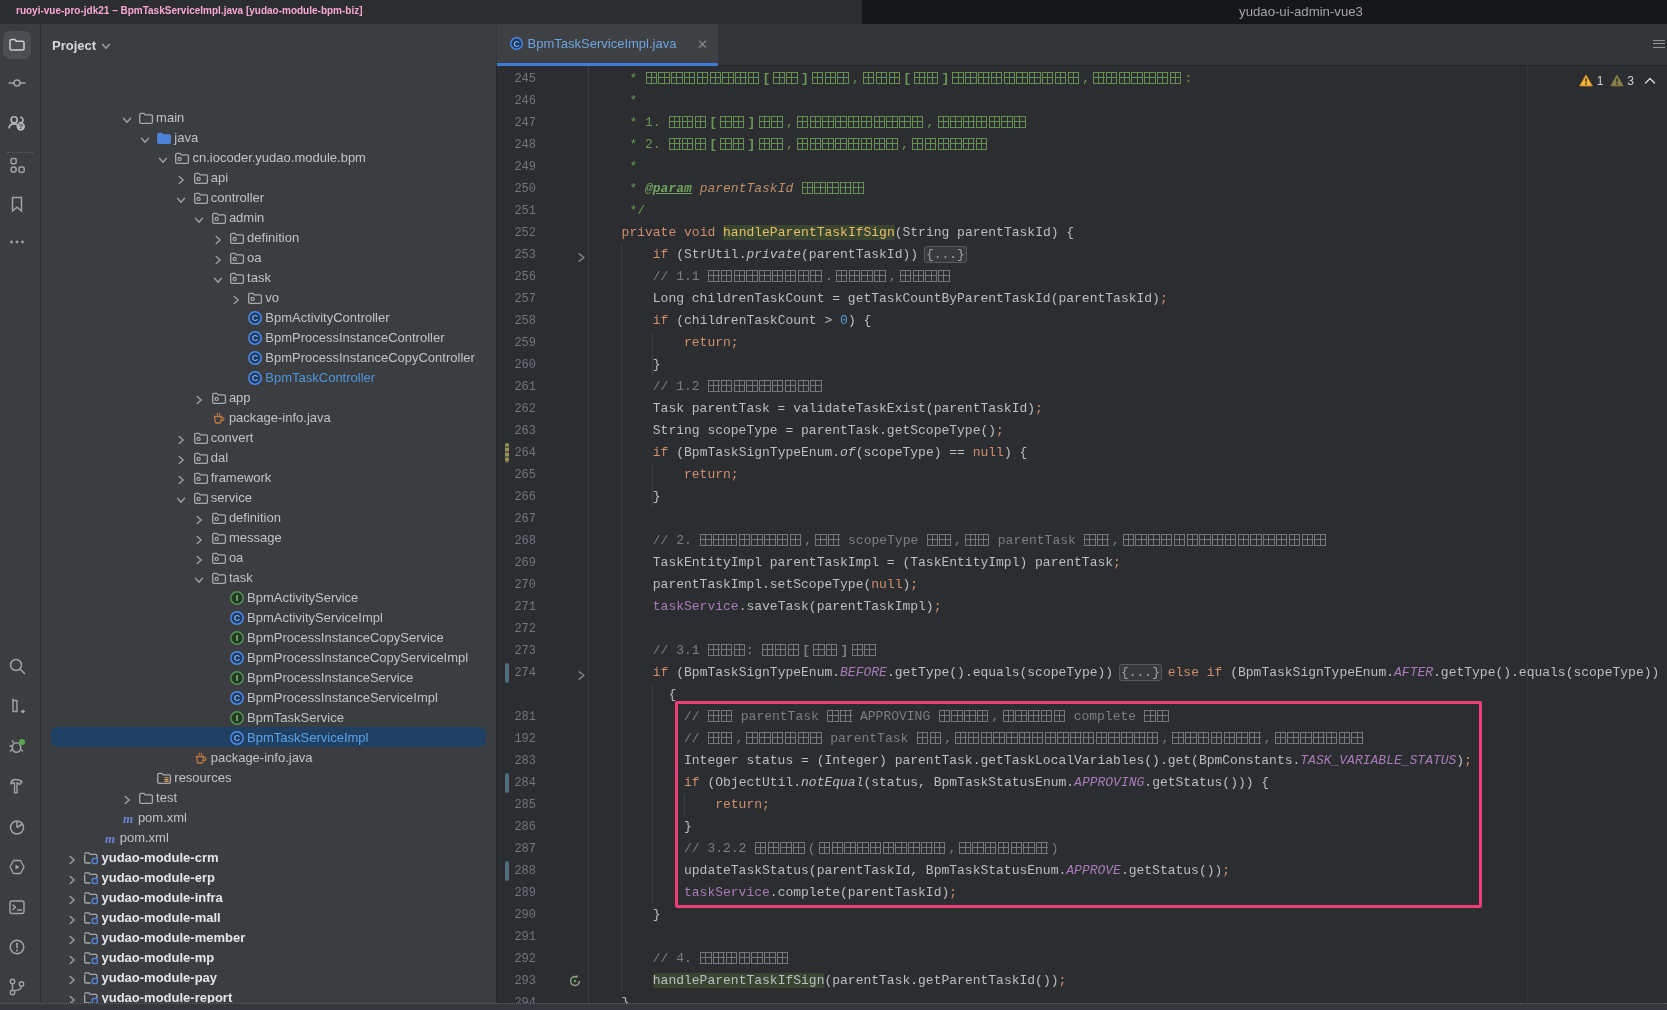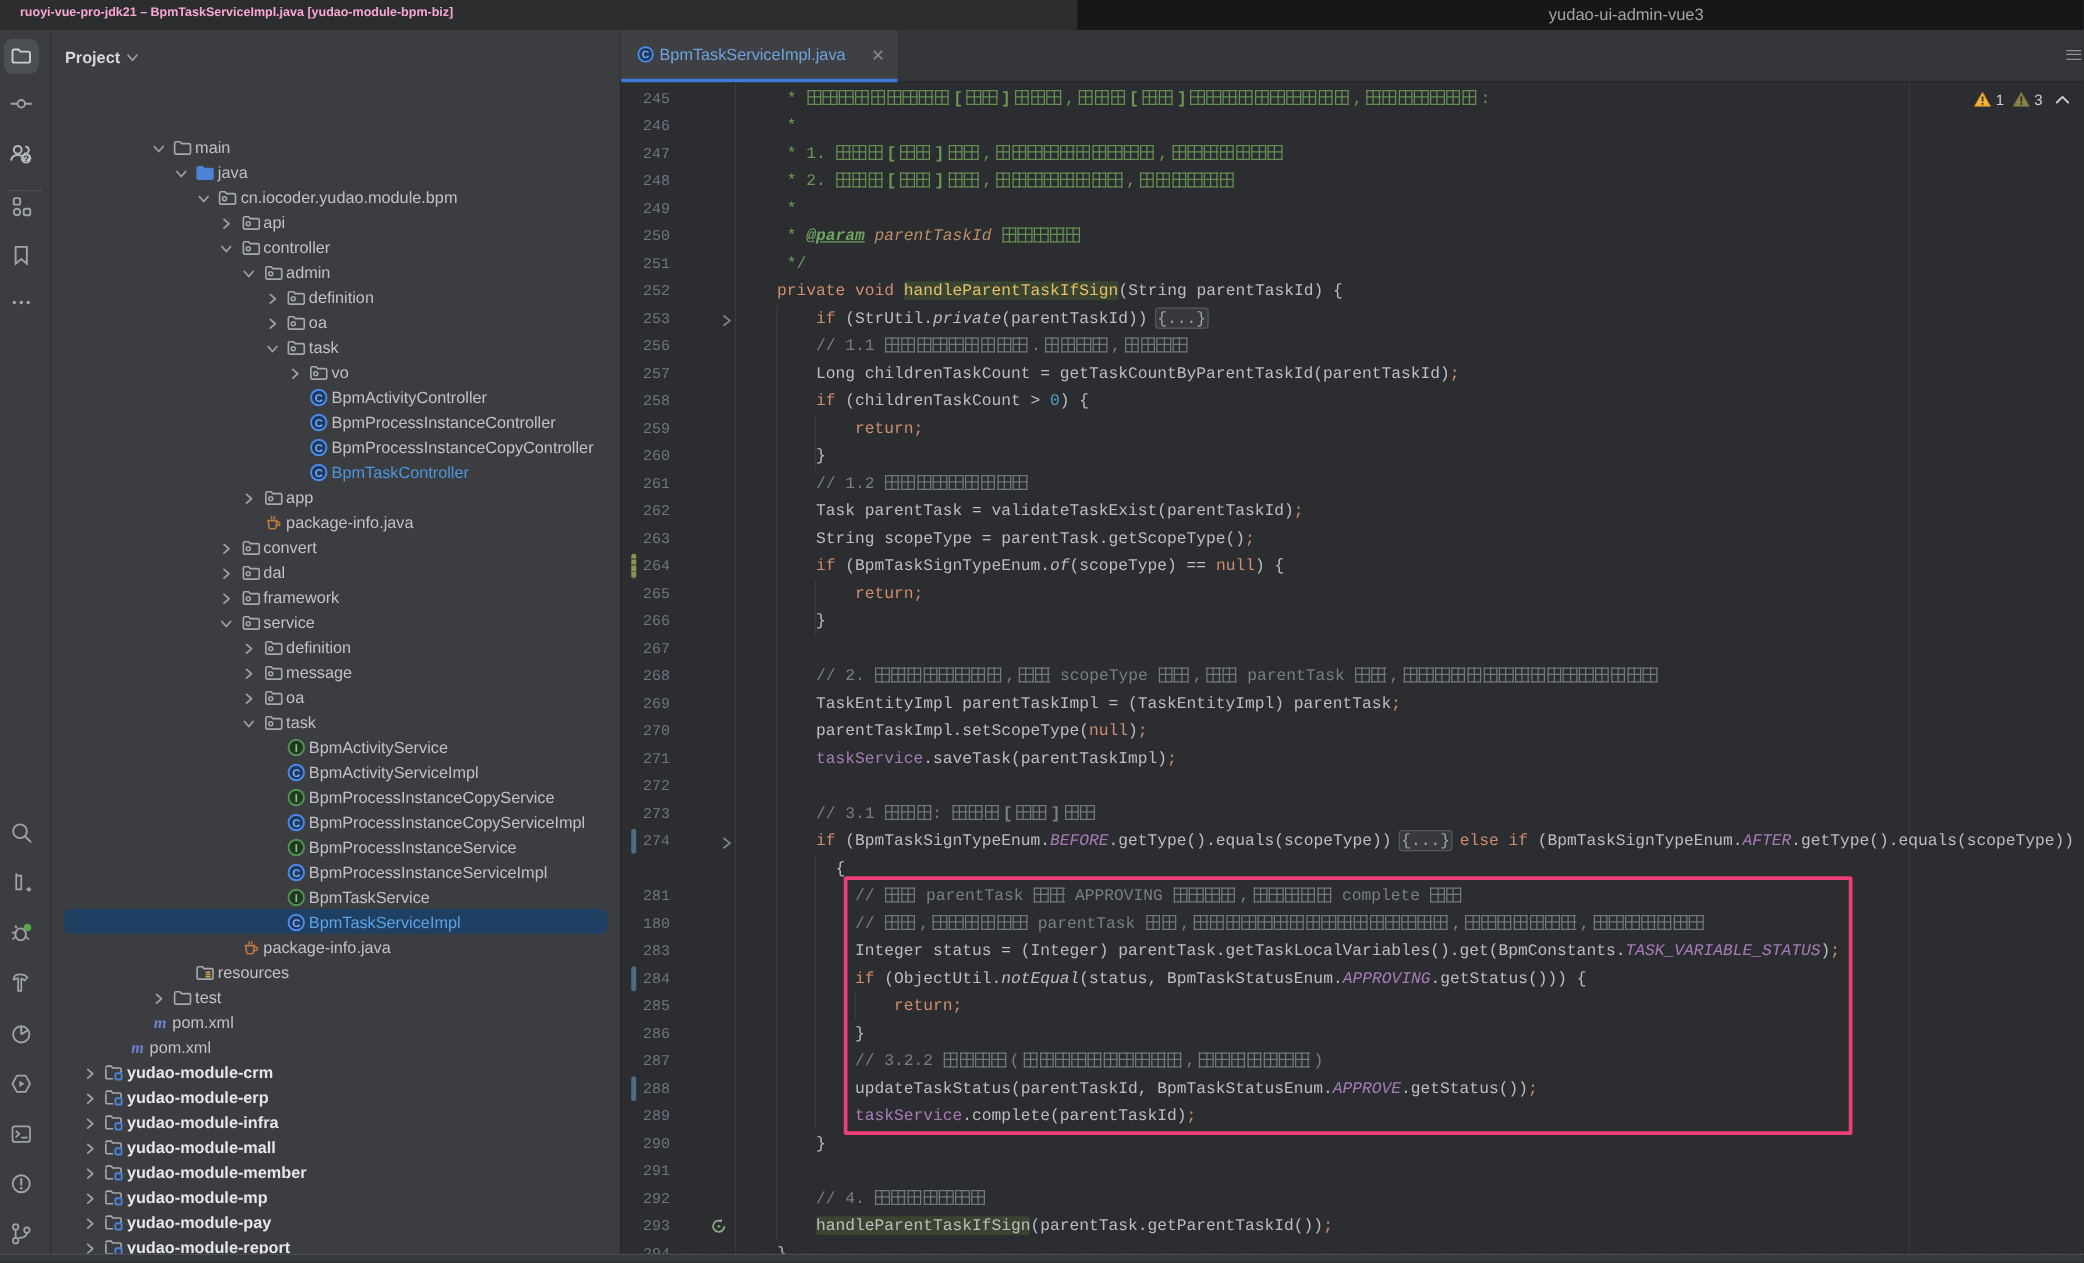--- a/index.html
+++ b/index.html
@@ -573,21 +573,21 @@
       <div class="gl">267</div>
       <div class="gl">268</div>
       <div class="gl">269</div>
       <div class="gl">270</div>
       <div class="gl">271</div>
       <div class="gl">272</div>
       <div class="gl">273</div>
       <div class="gl">274</div>
       <div class="gl">&nbsp;</div>
       <div class="gl">281</div>
-      <div class="gl">180</div>
+      <div class="gl">192</div>
       <div class="gl">283</div>
       <div class="gl">284</div>
       <div class="gl">285</div>
       <div class="gl">286</div>
       <div class="gl">287</div>
       <div class="gl">288</div>
       <div class="gl">289</div>
       <div class="gl">290</div>
       <div class="gl">291</div>
       <div class="gl">292</div>

